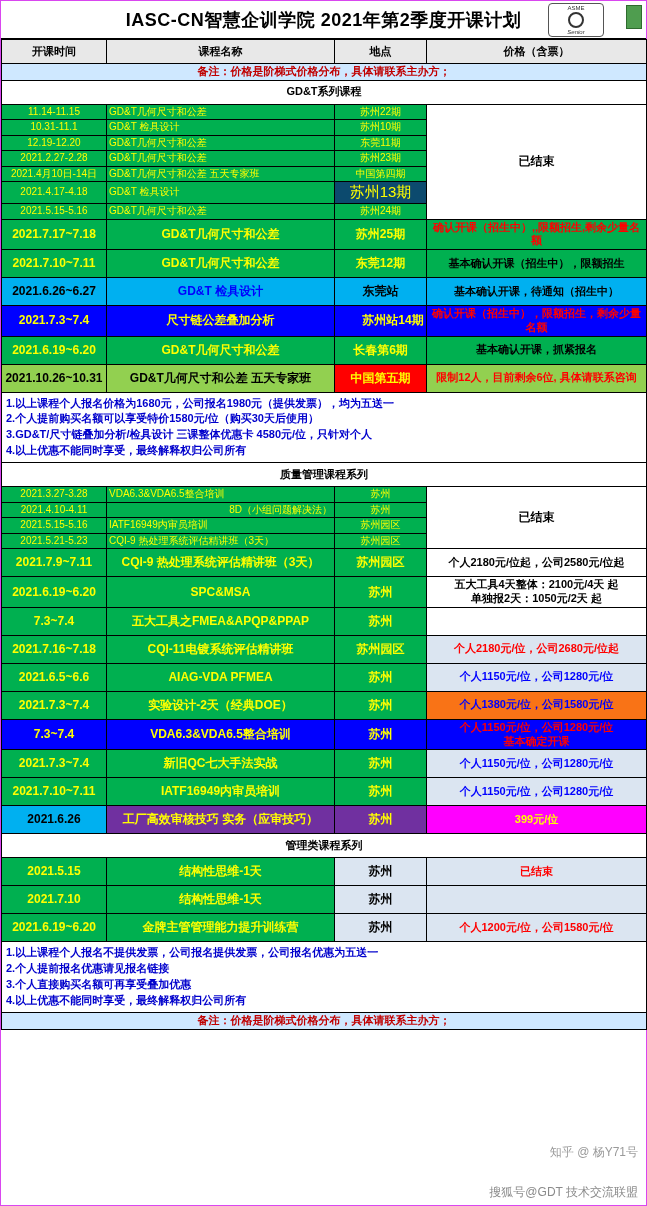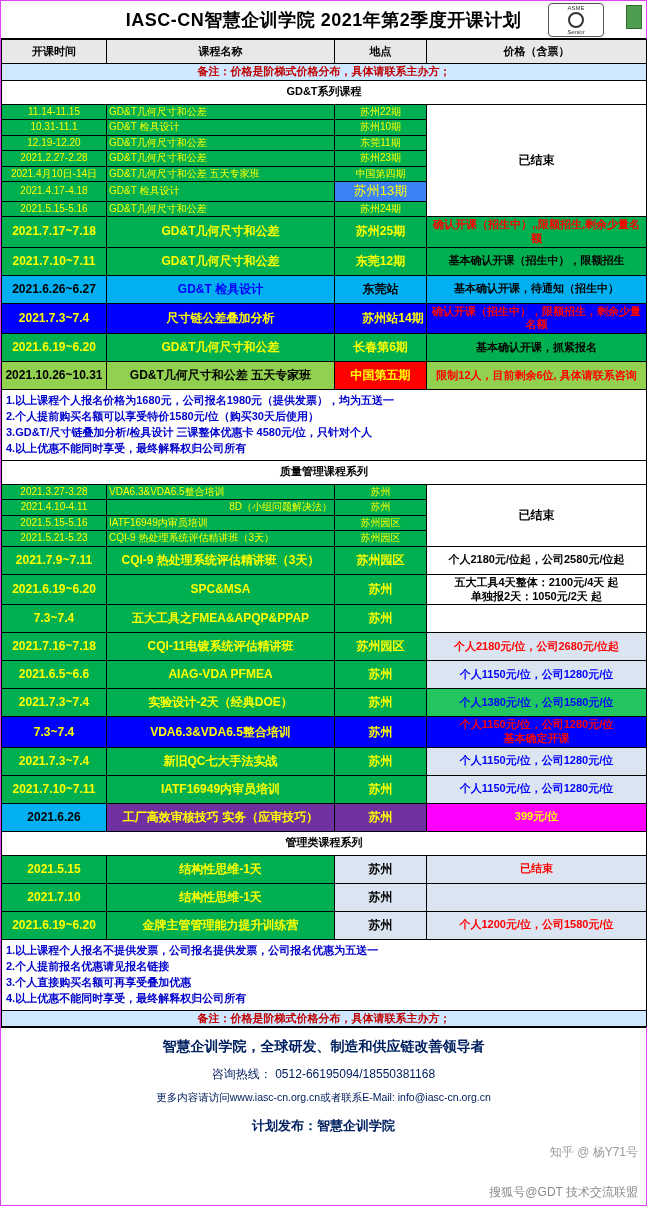--- a/index.html
+++ b/index.html
@@ -179,21 +179,21 @@
           <td style="background: rgb(0, 176, 80); color: rgb(255, 255, 0); font-size: 10px;">苏州23期</td>
         </tr>
         <tr class="small-row">
           <td style="background: rgb(0, 176, 80); color: rgb(255, 255, 0); font-size: 10px;">2021.4月10日-14日</td>
           <td style="background: rgb(0, 176, 80); color: rgb(255, 255, 0); font-size: 10px; text-align: left;">GD&amp;T几何尺寸和公差 五天专家班</td>
           <td style="background: rgb(0, 176, 80); color: rgb(255, 255, 0); font-size: 10px;">中国第四期</td>
         </tr>
         <tr class="small-row">
           <td style="background: rgb(0, 176, 80); color: rgb(255, 255, 0); font-size: 10px;">2021.4.17-4.18</td>
           <td style="background: rgb(0, 176, 80); color: rgb(255, 255, 0); font-size: 10px; text-align: left;">GD&amp;T 检具设计</td>
-          <td style="background: #3b82f6; color: rgb(255, 255, 0); font-size: 13px;">苏州13期</td>
+          <td style="background: #0c4a6e; color: rgb(255, 255, 0); font-size: 15px;">苏州13期</td>
         </tr>
         <tr class="small-row">
           <td style="background: rgb(0, 176, 80); color: rgb(255, 255, 0); font-size: 10px;">2021.5.15-5.16</td>
           <td style="background: rgb(0, 176, 80); color: rgb(255, 255, 0); font-size: 10px; text-align: left;">GD&amp;T几何尺寸和公差</td>
           <td style="background: rgb(0, 176, 80); color: rgb(255, 255, 0); font-size: 10px;">苏州24期</td>
         </tr>
         <tr style="height: 28px;">
           <td style="background: rgb(0, 176, 80); color: rgb(255, 255, 0); font-weight: bold; font-size: 12px;">2021.7.17~7.18</td>
           <td style="background: rgb(0, 176, 80); color: rgb(255, 255, 0); font-weight: bold; font-size: 12px;">GD&amp;T几何尺寸和公差</td>
           <td style="background: rgb(0, 176, 80); color: rgb(255, 255, 0); font-weight: bold; font-size: 12px;">苏州25期</td>
@@ -288,21 +288,21 @@
         <tr style="height: 28px;">
           <td style="background: rgb(0, 176, 80); color: rgb(255, 255, 0); font-weight: bold; font-size: 12px;">2021.6.5~6.6</td>
           <td style="background: rgb(0, 176, 80); color: rgb(255, 255, 0); font-weight: bold; font-size: 12px;">AIAG-VDA PFMEA</td>
           <td style="background: rgb(0, 176, 80); color: rgb(255, 255, 0); font-weight: bold; font-size: 12px;">苏州</td>
           <td style="background: rgb(219, 229, 241); color: rgb(0, 0, 255); font-weight: bold; font-size: 11px;">个人1150元/位，公司1280元/位</td>
         </tr>
         <tr style="height: 28px;">
           <td style="background: rgb(0, 176, 80); color: rgb(255, 255, 0); font-weight: bold; font-size: 12px;">2021.7.3~7.4</td>
           <td style="background: rgb(0, 176, 80); color: rgb(255, 255, 0); font-weight: bold; font-size: 12px;">实验设计-2天（经典DOE）</td>
           <td style="background: rgb(0, 176, 80); color: rgb(255, 255, 0); font-weight: bold; font-size: 12px;">苏州</td>
-          <td style="background: #22c55e; color: rgb(0, 0, 255); font-weight: bold; font-size: 11px;">个人1380元/位，公司1580元/位</td>
+          <td style="background: #f97316; color: rgb(0, 0, 255); font-weight: bold; font-size: 11px;">个人1380元/位，公司1580元/位</td>
         </tr>
         <tr style="height: 28px;">
           <td style="background: rgb(0, 0, 255); color: rgb(255, 255, 0); font-weight: bold; font-size: 12px;">7.3~7.4</td>
           <td style="background: rgb(0, 0, 255); color: rgb(255, 255, 0); font-weight: bold; font-size: 12px;">VDA6.3&amp;VDA6.5整合培训</td>
           <td style="background: rgb(0, 0, 255); color: rgb(255, 255, 0); font-weight: bold; font-size: 12px;">苏州</td>
           <td style="background: rgb(0, 0, 255); color: rgb(255, 0, 0); font-weight: bold; font-size: 11px;">个人1150元/位，公司1280元/位<br>基本确定开课</td>
         </tr>
         <tr style="height: 28px;">
           <td style="background: rgb(0, 176, 80); color: rgb(255, 255, 0); font-weight: bold; font-size: 12px;">2021.7.3~7.4</td>
           <td style="background: rgb(0, 176, 80); color: rgb(255, 255, 0); font-weight: bold; font-size: 12px;">新旧QC七大手法实战</td>
@@ -351,22 +351,16 @@
           </td>
         </tr>
         <tr>
           <td colspan="4" class="note-bar">备注：价格是阶梯式价格分布，具体请联系主办方；</td>
         </tr>
       </tbody>
   </table>
 
   <div id="note-bottom-holder"></div>
 
-  <div class="footer">
-    <div class="f1">智慧企训学院，全球研发、制造和供应链改善领导者</div>
-    <div class="f2">咨询热线： 0512-66195094/18550381168</div>
-    <div class="f3">更多内容请访问www.iasc-cn.org.cn或者联系E-Mail: info@iasc-cn.org.cn</div>
-    <div class="f4">计划发布：智慧企训学院</div>
-  </div>
 
   <div class="watermark-r">知乎 @ 杨Y71号</div>
   <div class="watermark-b">搜狐号@GDT 技术交流联盟</div>
 </div>
 
 </body></html>

